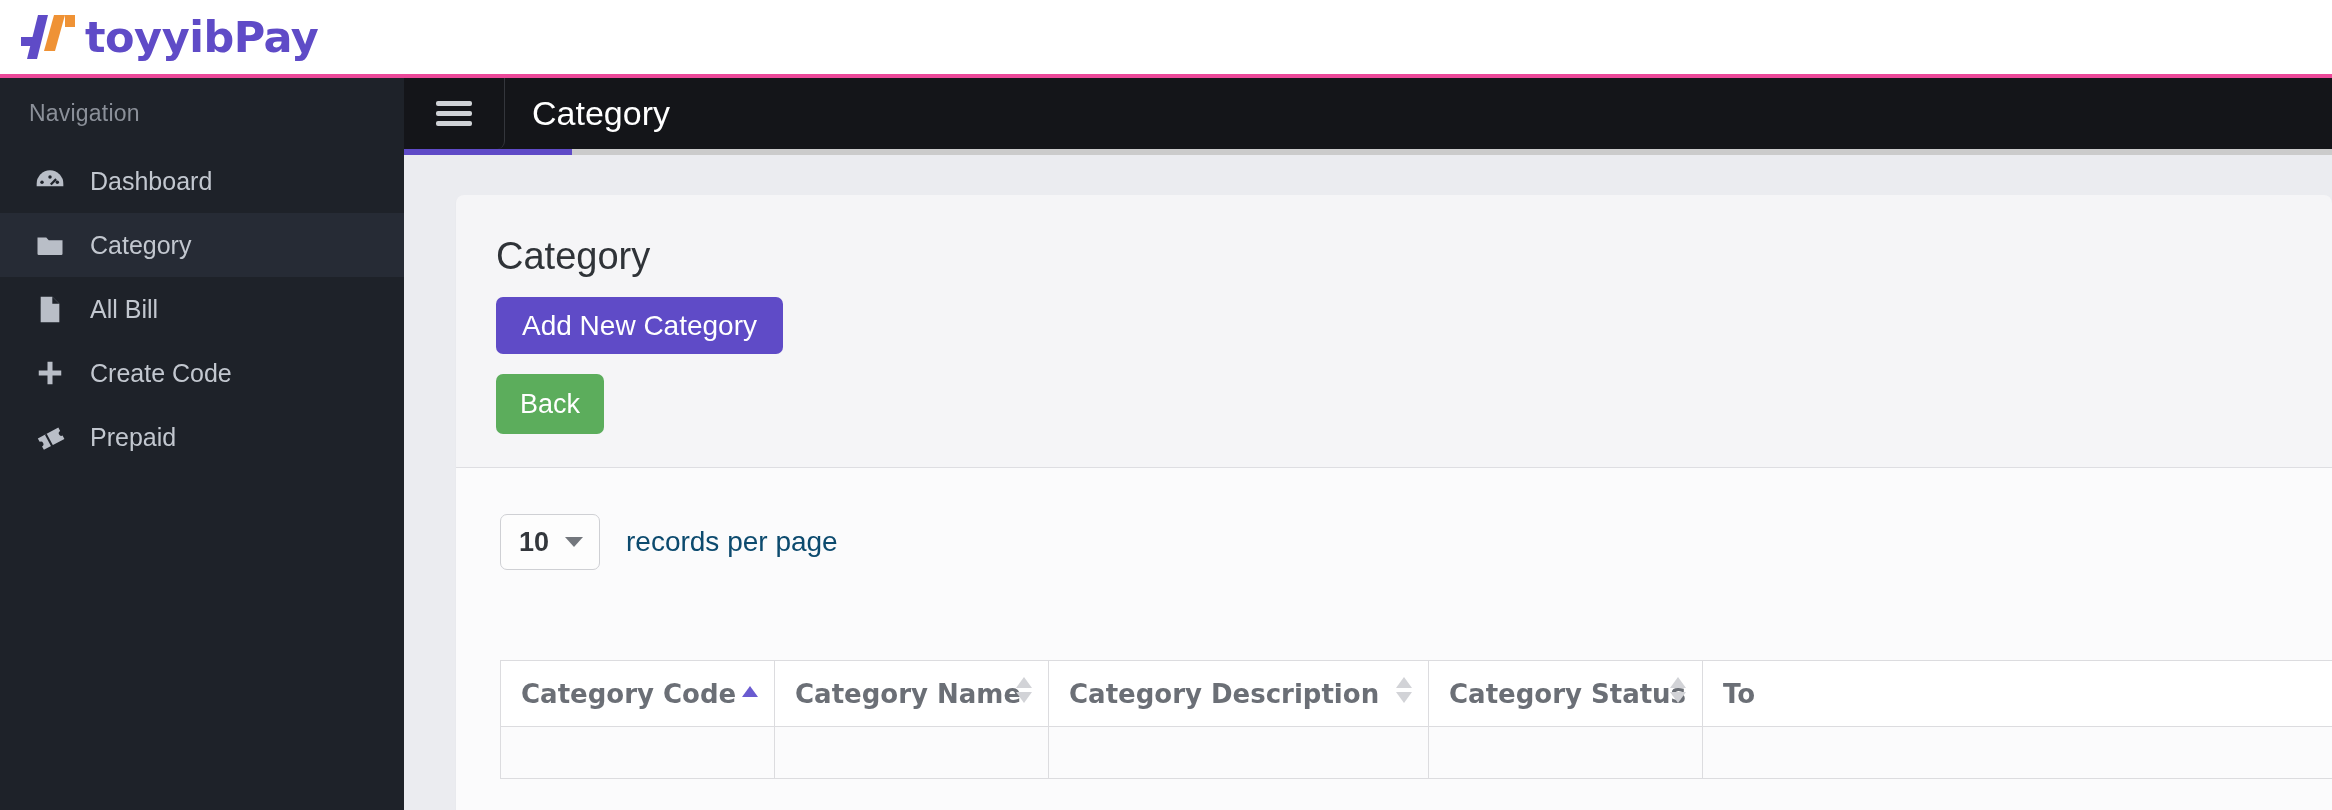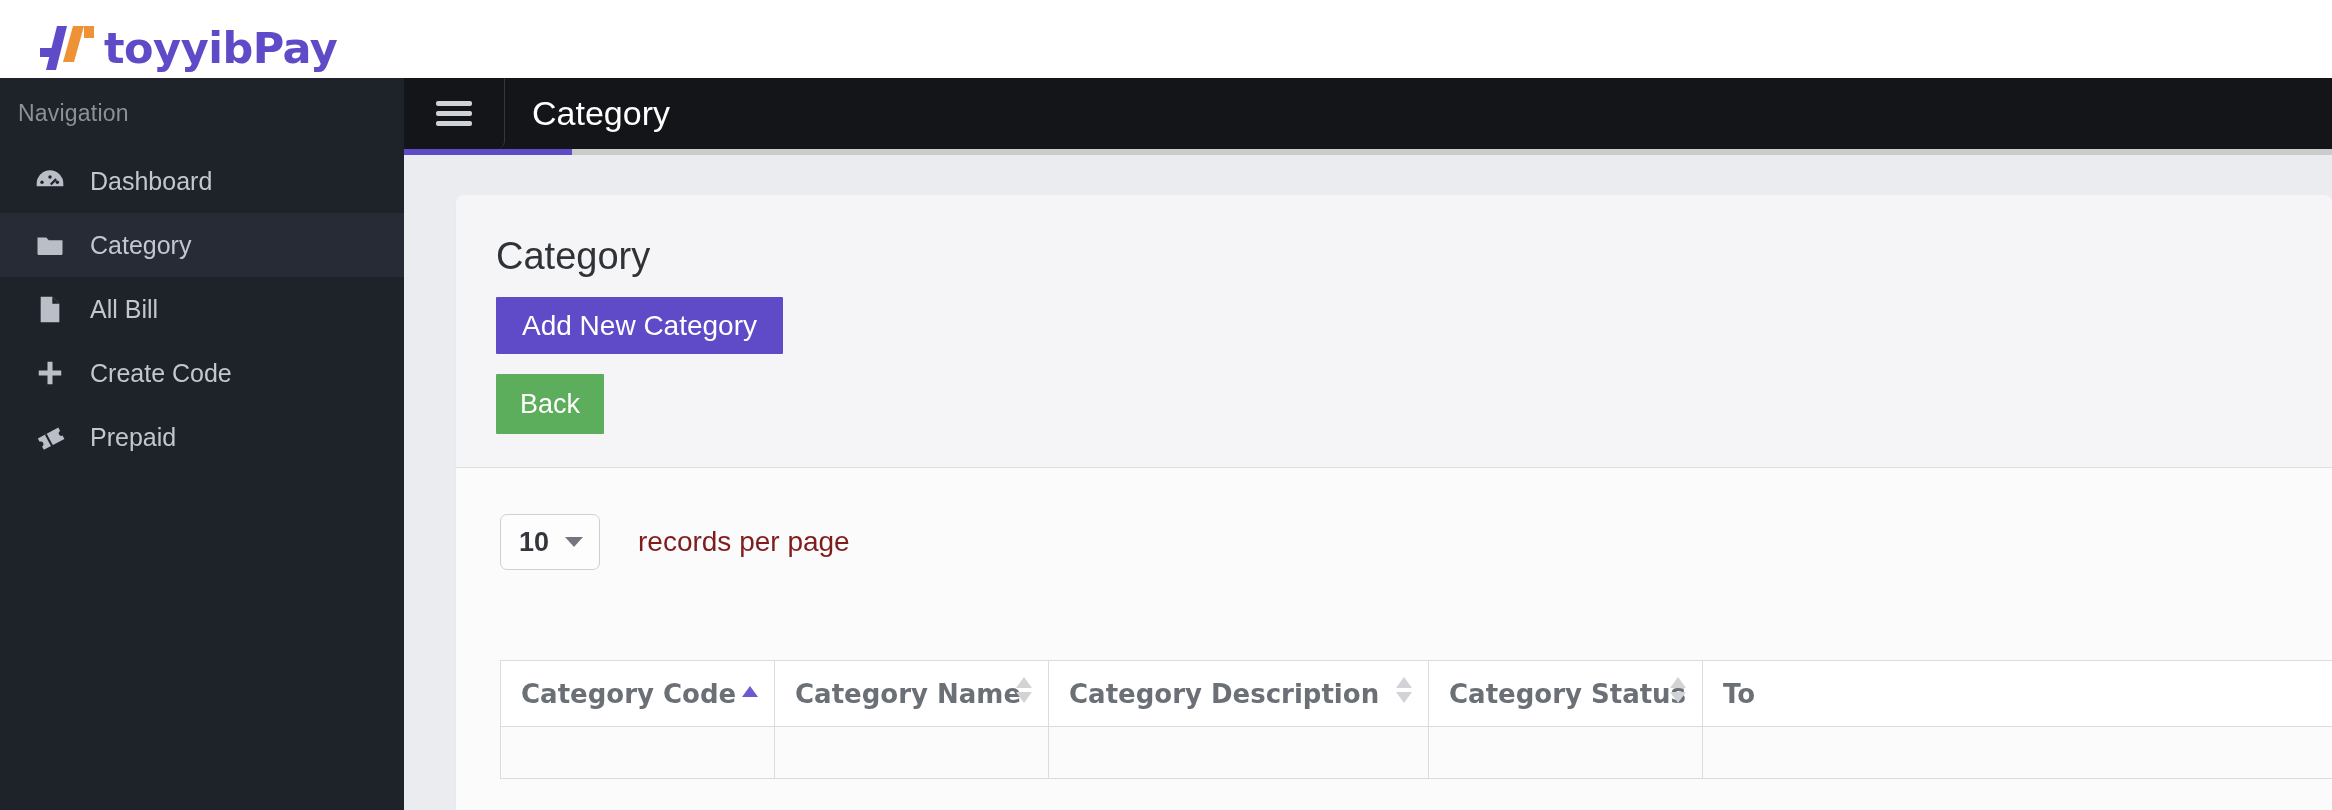--- a/index.html
+++ b/index.html
@@ -6,39 +6,39 @@
   html, body {
     width: 2332px; height: 810px;
     overflow: hidden;
     font-family: "Liberation Sans", sans-serif;
     background: #ffffff;
   }
   #root { position: relative; width: 2332px; height: 810px; background: #ffffff; }
 
   
   .logobar {
-    position: absolute; left: 0; top: 12px; width: 2332px; height: 78px;
-    background: #ffffff; border-bottom: 6px solid #ec4899;
-    display: flex; align-items: center; padding-left: 40px;
+    position: absolute; left: 0; top: 0; width: 2332px; height: 78px;
+    background: #ffffff; border-bottom: 4px solid #ec4899;
+    display: flex; align-items: center; padding-left: 21px;
   }
   .logo-wrap { display: flex; align-items: center; gap: 8px; }
   .logo-mark { width: 56px; height: 52px; display: block; }
   .logo-text {
     font-family: "DejaVu Sans", sans-serif;
     font-size: 43px; font-weight: 700; color: #5f4bc7;
     letter-spacing: -0.5px; line-height: 1;
   }
 
   
   .sidebar {
     position: absolute; left: 0; top: 78px; width: 404px; height: 732px;
     background: #1e2229;
   }
   .nav-title {
-    height: 71px; display: flex; align-items: center; padding-left: 18px;
+    height: 71px; display: flex; align-items: center; padding-left: 29px;
     color: #8b9099; font-size: 23px; letter-spacing: 0.2px;
   }
   .nav-list { list-style: none; }
   .nav-item {
     height: 64px; display: flex; align-items: center;
     padding-left: 30px; cursor: pointer;
     color: #c2c7cf; font-size: 25px;
   }
   .nav-item.active { background: #262b35; }
   .nav-ico {
@@ -88,21 +88,21 @@
     width: 1876px; height: 620px;
     background: #f5f5f7; border-radius: 8px 8px 0 0;
     box-shadow: 0 1px 2px rgba(0,0,0,0.04);
   }
   .card-head { padding: 42px 0 0 40px; }
   .card-title {
     font-size: 38px; color: #2f3338; font-weight: 400; line-height: 1;
   }
   .btn {
     display: inline-flex; align-items: center; justify-content: center;
-    border: none; border-radius: 1px; cursor: pointer;
+    border: none; border-radius: 7px; cursor: pointer;
     color: #ffffff; font-family: "Liberation Sans", sans-serif;
   }
   .btn-primary {
     margin-top: 22px; height: 57px; padding: 0 26px;
     background: #5f4bc7; font-size: 28px;
   }
   .btn-success {
     margin-top: 20px; height: 60px; padding: 0 24px;
     background: #5cad5c; font-size: 27px;
   }
@@ -124,21 +124,21 @@
     background: #fdfdfd; border: 1px solid #cfd0d4; border-radius: 7px;
     display: flex; align-items: center; padding-left: 18px;
     font-size: 27px; color: #33373c; cursor: pointer; font-weight: bold;
   }
   .select-caret {
     position: absolute; right: 16px; top: 50%; transform: translateY(-50%);
     width: 0; height: 0; border-left: 9px solid transparent;
     border-right: 9px solid transparent; border-top: 10px solid #73777d;
   }
   .perpage-label {
-    margin-left: 38px; font-size: 28px; color: #7f1d1d;
+    margin-left: 26px; font-size: 28px; color: #0c4a6e;
   }
 
   
   .tbl {
     position: absolute; left: 44px; top: 192px;
     width: 1832px; border-collapse: collapse; table-layout: fixed;
   }
   .tbl th {
     background: #ffffff; border: 1px solid #dcdcdf;
     height: 66px; text-align: left; padding: 0 20px;

